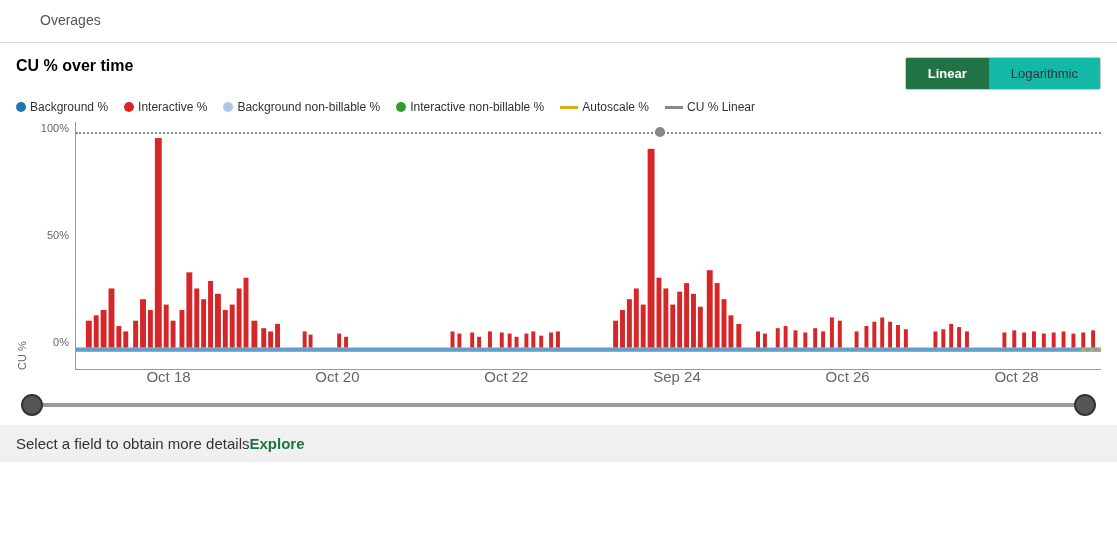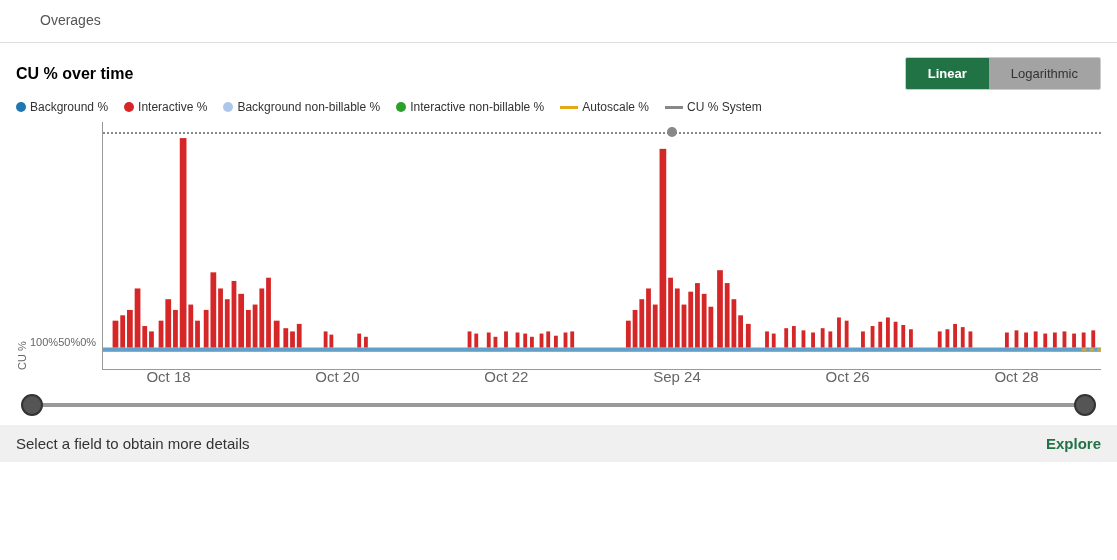--- a/index.html
+++ b/index.html
@@ -37,40 +37,40 @@
     
     .main {
       padding: 14px 16px 0 16px;
       background: #fff;
     }
 
     
     .chart-header {
       display: flex;
       justify-content: space-between;
-      align-items: center;
+      align-items: flex-start;
       margin-bottom: 10px;
     }
     .chart-title {
       font-size: 16px;
       font-weight: 600;
       color: #000;
     }
     .scale-buttons {
       display: flex;
       border: 1px solid #ccc;
       border-radius: 2px;
       overflow: hidden;
     }
     .scale-btn {
       padding: 8px 22px;
       font-size: 13px;
       cursor: pointer;
       border: none;
-      background: #a3a3a3;
+      background: #14b8a6;
       color: #333;
     }
     .scale-btn.active {
       background: #217346;
       color: #fff;
       font-weight: 600;
     }
 
     
     .legend {
@@ -92,21 +92,21 @@
       border-radius: 50%;
       display: inline-block;
     }
     .legend-line {
       width: 18px;
       height: 3px;
       display: inline-block;
     }
     .y-axis {
       display: flex;
-      flex-direction: row;
+      flex-direction: column;
       justify-content: space-between;
       align-items: flex-end;
       padding-right: 6px;
       font-size: 11px;
       color: #666;
       min-width: 45px;
       padding-bottom: 22px;
     }
     .y-label-vert {
       writing-mode: vertical-lr;
@@ -182,21 +182,20 @@
       transform: translateX(-50%);
       cursor: pointer;
       top: 50%;
       margin-top: -11px;
     }
 
     
     .bottom-bar {
       background: #f0f0f0;
       display: flex;
-      justify-content: space-between;
       align-items: center;
       padding: 10px 16px;
       margin-top: 6px;
     }
     .bottom-text {
       font-size: 15px;
       color: #333;
     }
     .explore-btn {
       font-size: 15px;
@@ -240,21 +239,21 @@
     <div class="legend-item">
       <span class="legend-dot" style="background:#2ca02c;"></span>
       <span>Interactive non-billable %</span>
     </div>
     <div class="legend-item">
       <span class="legend-line" style="background:#e6a817;height:3px;"></span>
       <span>Autoscale %</span>
     </div>
     <div class="legend-item">
       <span class="legend-line" style="background:#888;height:3px;"></span>
-      <span>CU % System</span>
+      <span>CU % Linear</span>
     </div>
   </div>
 
   <div style="display:flex; align-items:stretch; height:248px;">
 
     <div class="y-label-vert">
       <span>CU %</span>
     </div>
 
     <div class="y-axis">

